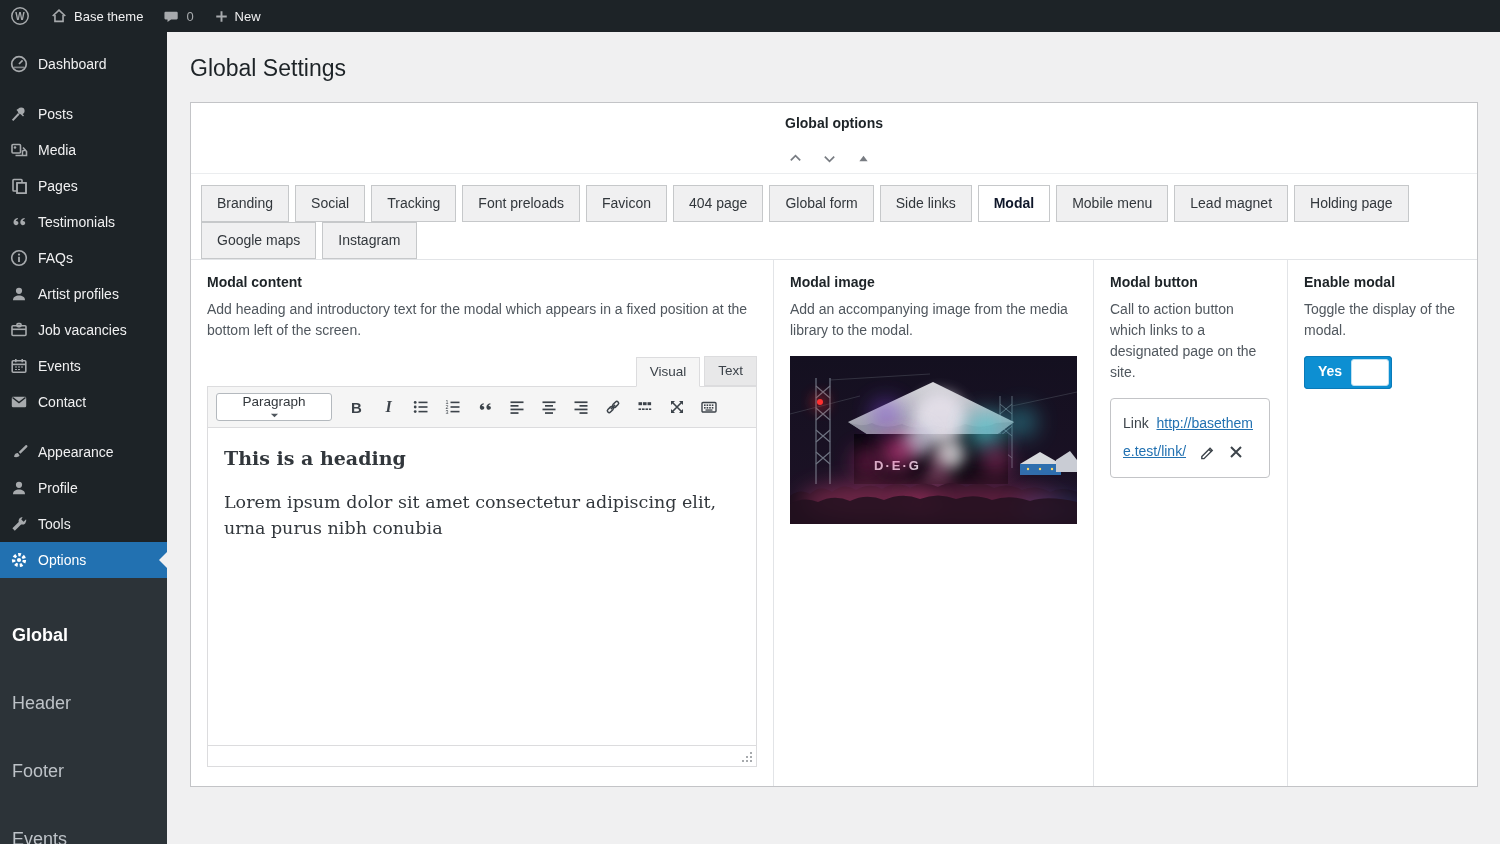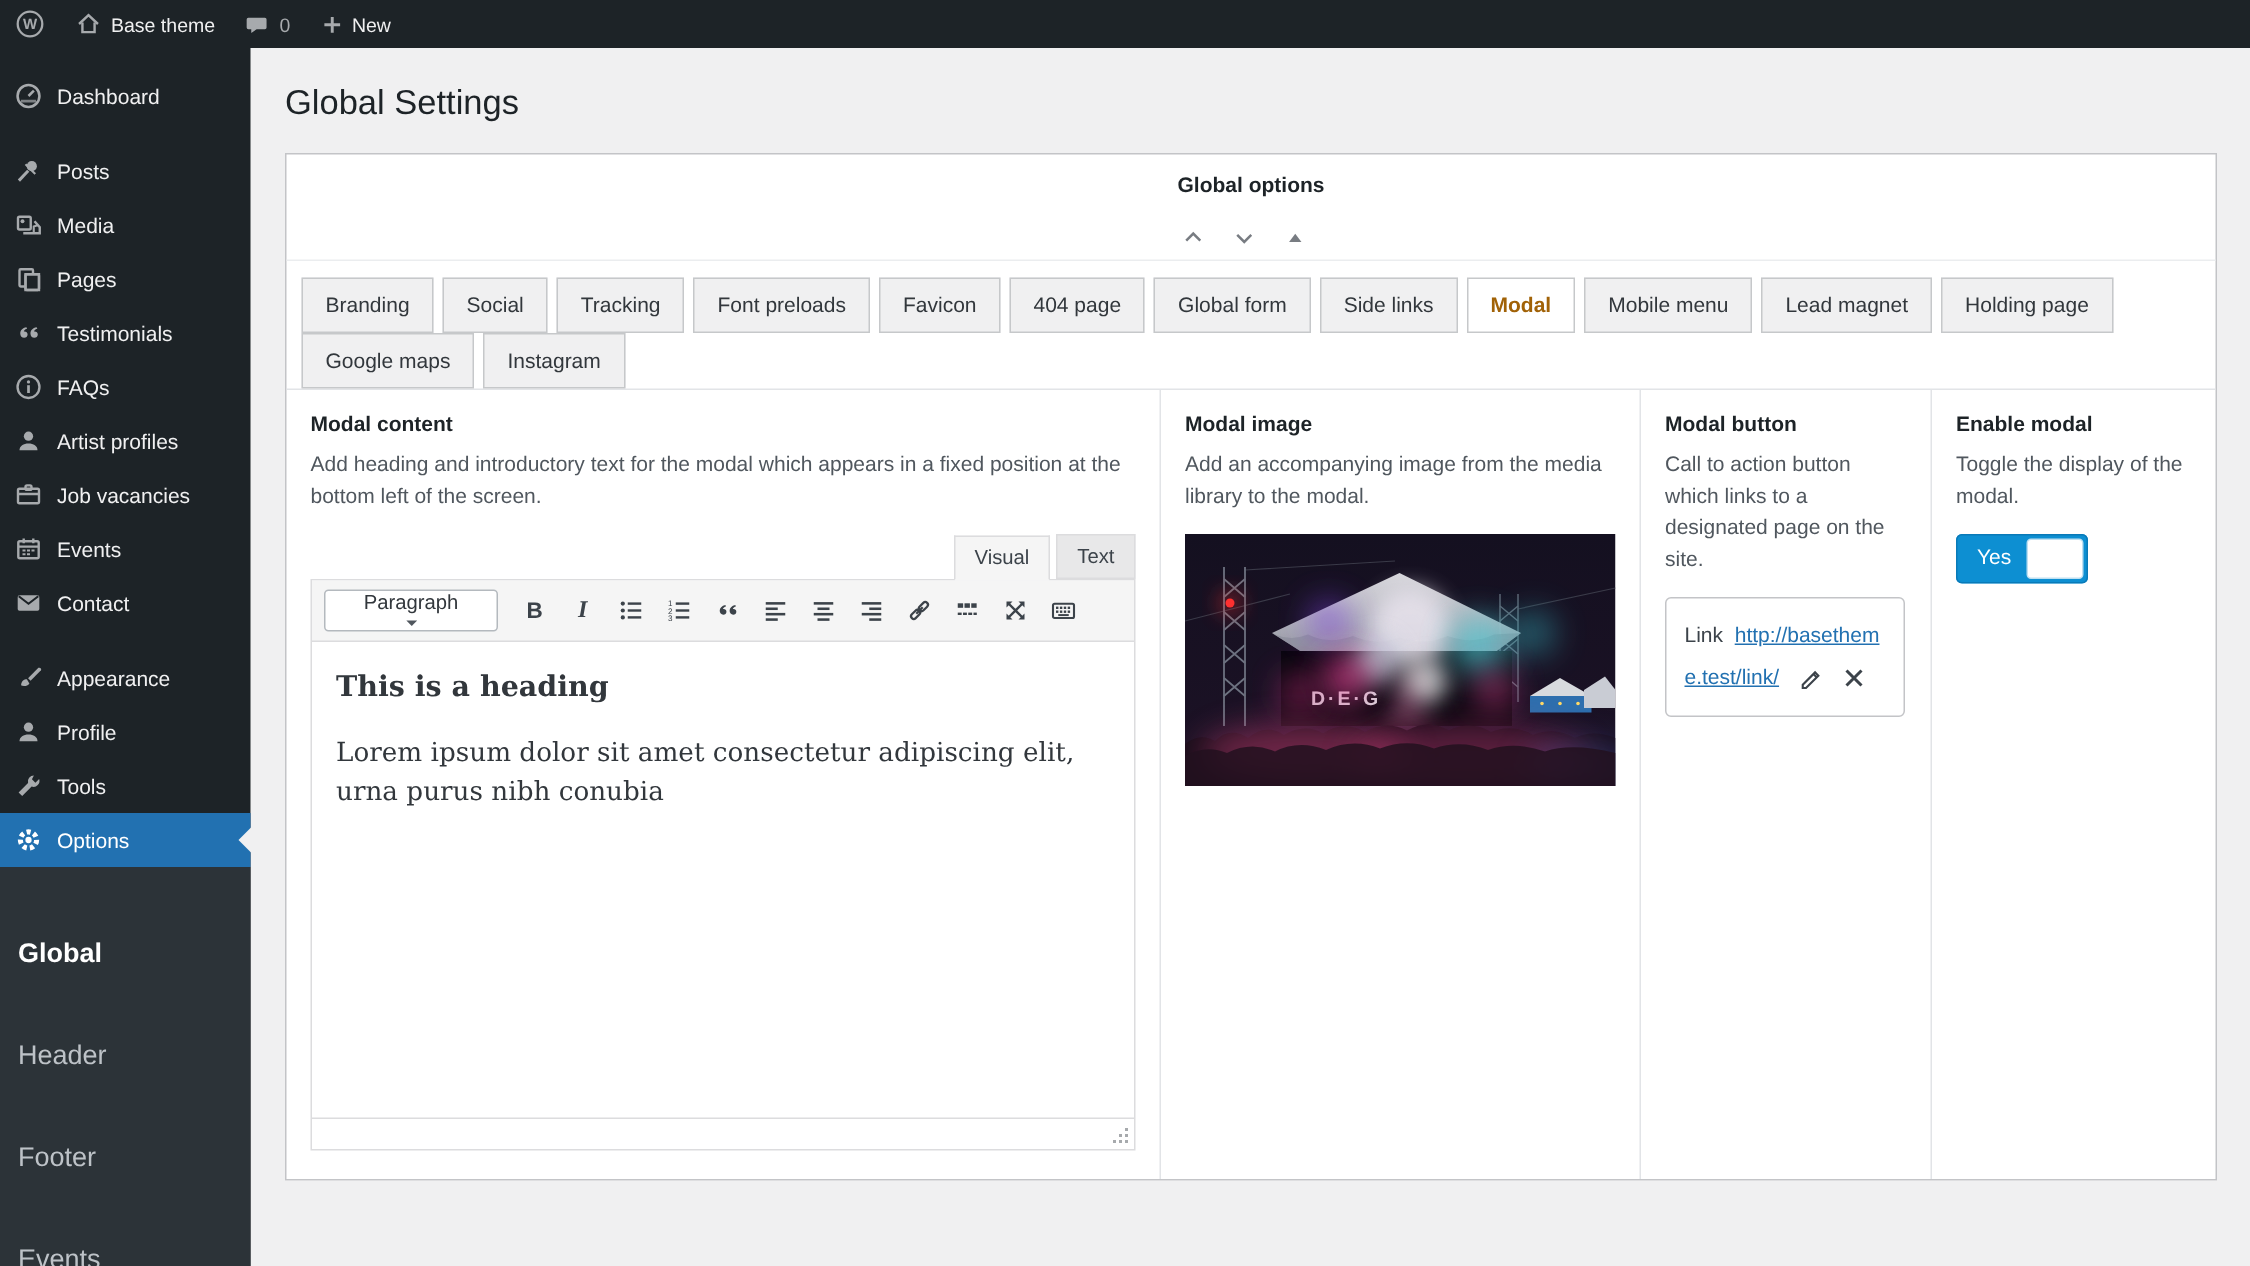--- a/index.html
+++ b/index.html
@@ -29,21 +29,21 @@
   h1.page-title { font-size:23px; font-weight:400; color:#1d2327; padding:9px 0 4px; margin-bottom:16px; }
 
   .postbox { background:#fff; border:1px solid #c3c4c7; width:1288px; }
   .postbox-header { display:flex; justify-content:space-between; align-items:center; border-bottom:1px solid #ebedef;flex-direction:column; }
   .postbox-title { font-size:14px; font-weight:700; padding:12px 14px; color:#1d2327; }
   .handle-actions { display:flex; align-items:center; padding-right:10px; }
   .handle-btn { width:34px; height:30px; display:flex; align-items:center; justify-content:center; cursor:pointer; color:#787c82; }
 
   .tabs-wrap { padding:11px 10px 0 10px; display:flex; flex-wrap:wrap; column-gap:6px; row-gap:0; }
   .tab { padding:8px 15px; font-size:14px; color:#32373c; background:#f0f0f1; border:1px solid #c6c8ca; cursor:pointer; line-height:19px; }
-  .tab.active { background:#fff; font-weight:700; color:#a16207;text-align:right; }
+  .tab.active { background:#fff; font-weight:700; color:#0f172a;text-align:right; }
 
   .columns { display:flex; border-top:1px solid #e2e4e7; min-height:527px; margin-top:0; }
   .col { padding:14px 16px; }
   .col + .col { border-left:1px solid #e2e4e7; }
   .col-1 { flex:0 0 582px; }
   .col-2 { flex:0 0 320px; }
   .col-3 { flex:0 0 194px; }
   .col-4 { flex:1; }
   .field-heading { font-size:14px; font-weight:700; color:#1d2327; margin-bottom:9px; }
   .field-desc { font-size:14px; color:#50575e; line-height:1.5; margin-bottom:15px; }
@@ -68,21 +68,21 @@
   
   .modal-image { display:block; width:287px; height:168px; cursor:pointer; }
 
   
   .link-box { border:1px solid #c3c4c7; border-radius:4px; padding:10px 12px 12px; font-size:14px; color:#3c434a; line-height:2.0; width:160px; }
   .link-box a { color:#2271b1; text-decoration:underline; word-break:break-all; }
   .link-icon-btn { display:inline-flex; vertical-align:middle; margin-left:9px; cursor:pointer; }
 
   
   .toggle { width:88px; height:33px; background:#0d8fd2; border-radius:4px; position:relative; cursor:pointer; box-shadow:inset 0 0 0 1px #0a7ab8; }
-  .toggle-label { position:absolute; left:14px; top:7px; color:#fff; font-size:14px; font-weight:400; }
+  .toggle-label { position:absolute; left:14px; top:7px; color:#fff; font-size:14px; font-weight:700; }
   .toggle-knob { position:absolute; right:3px; top:3px; width:38px; height:27px; background:#fff; border-radius:3px; border:1px solid #bfe0f1; }
 
   svg { display:block; }
 </style>
 </head>
 <body>
 
 <div class="admin-bar">
   <div class="abar-item">
     <span class="glyph">

